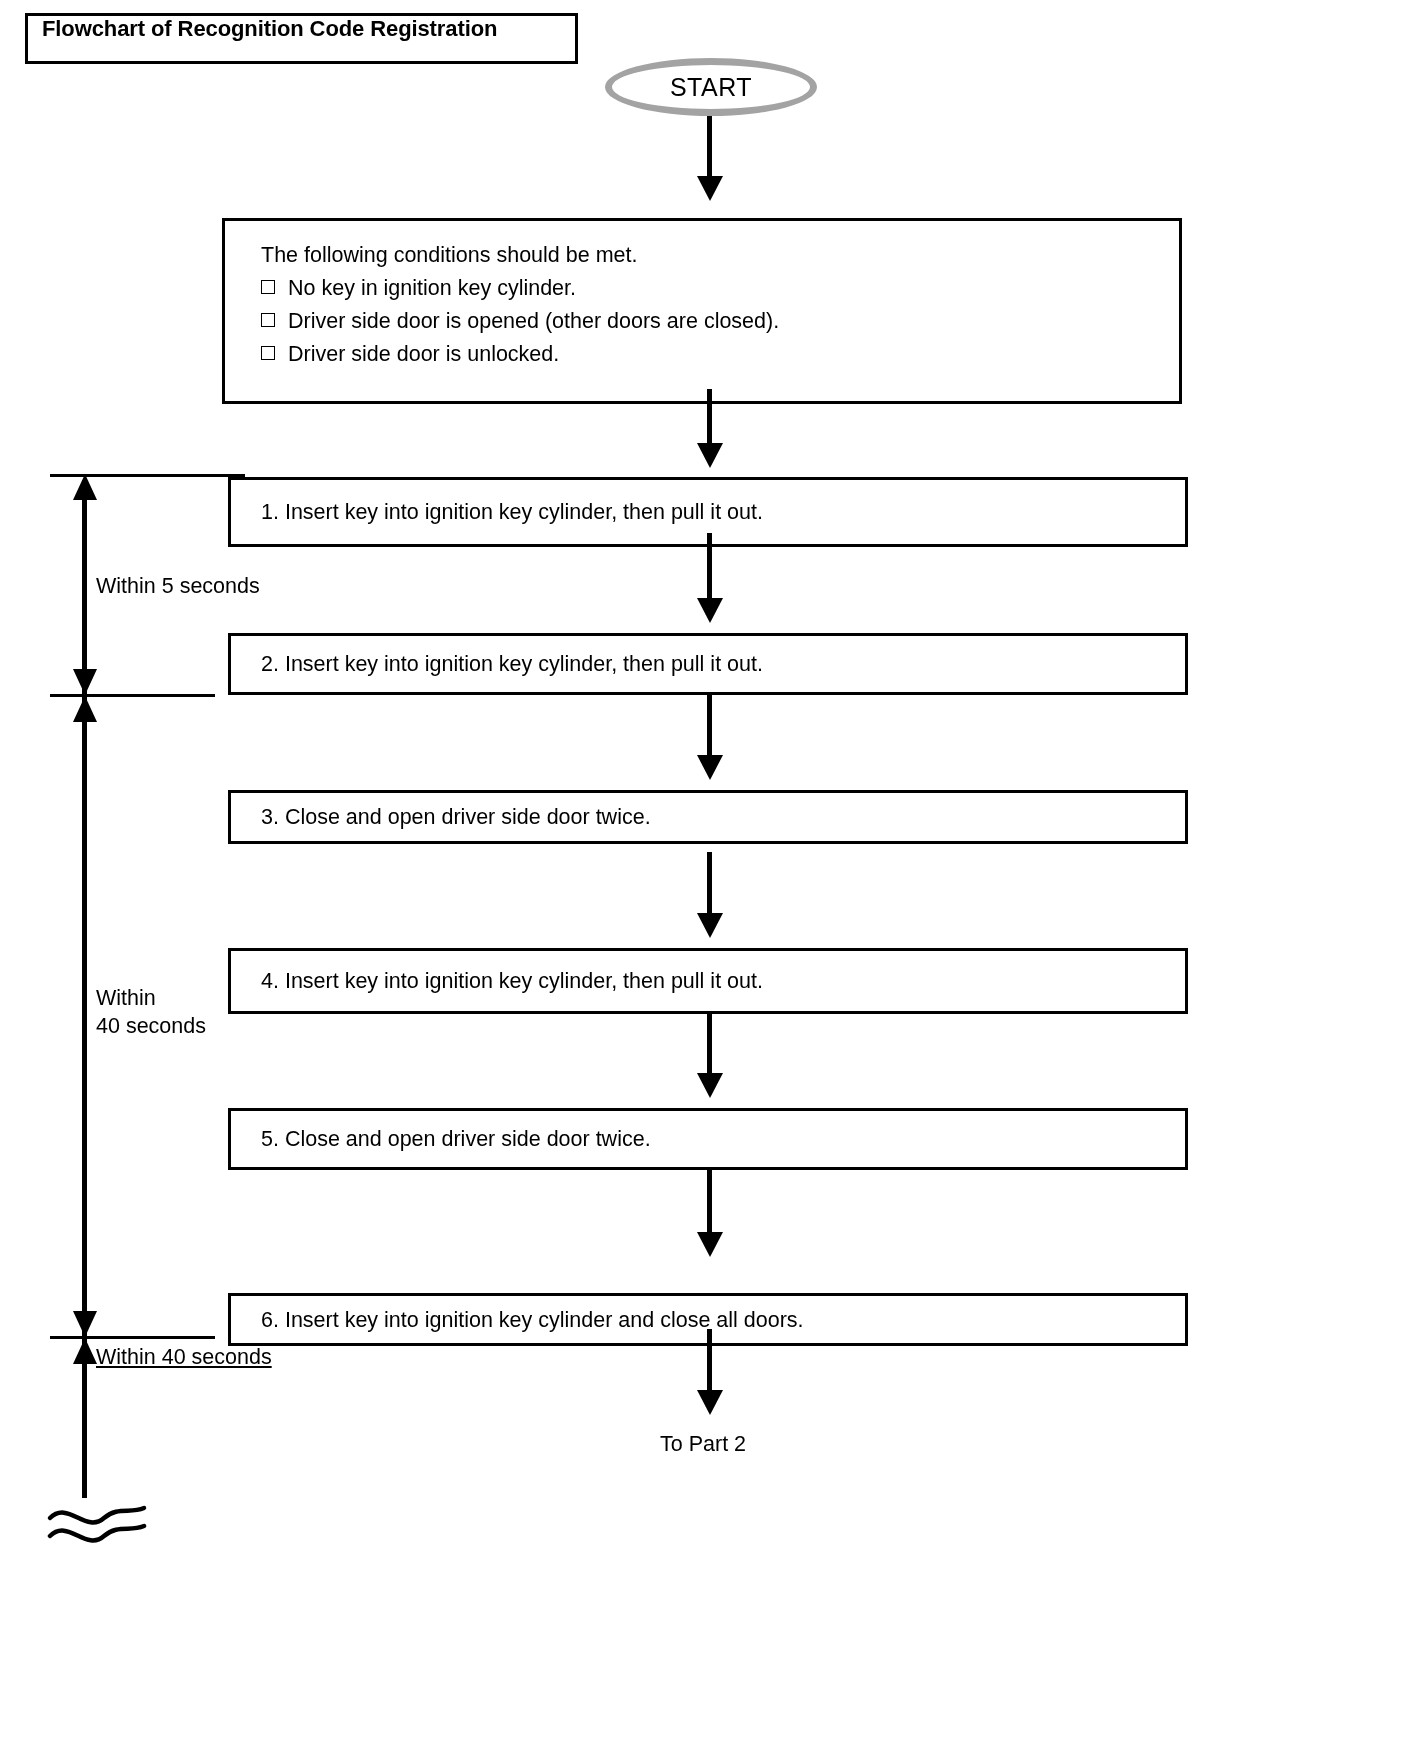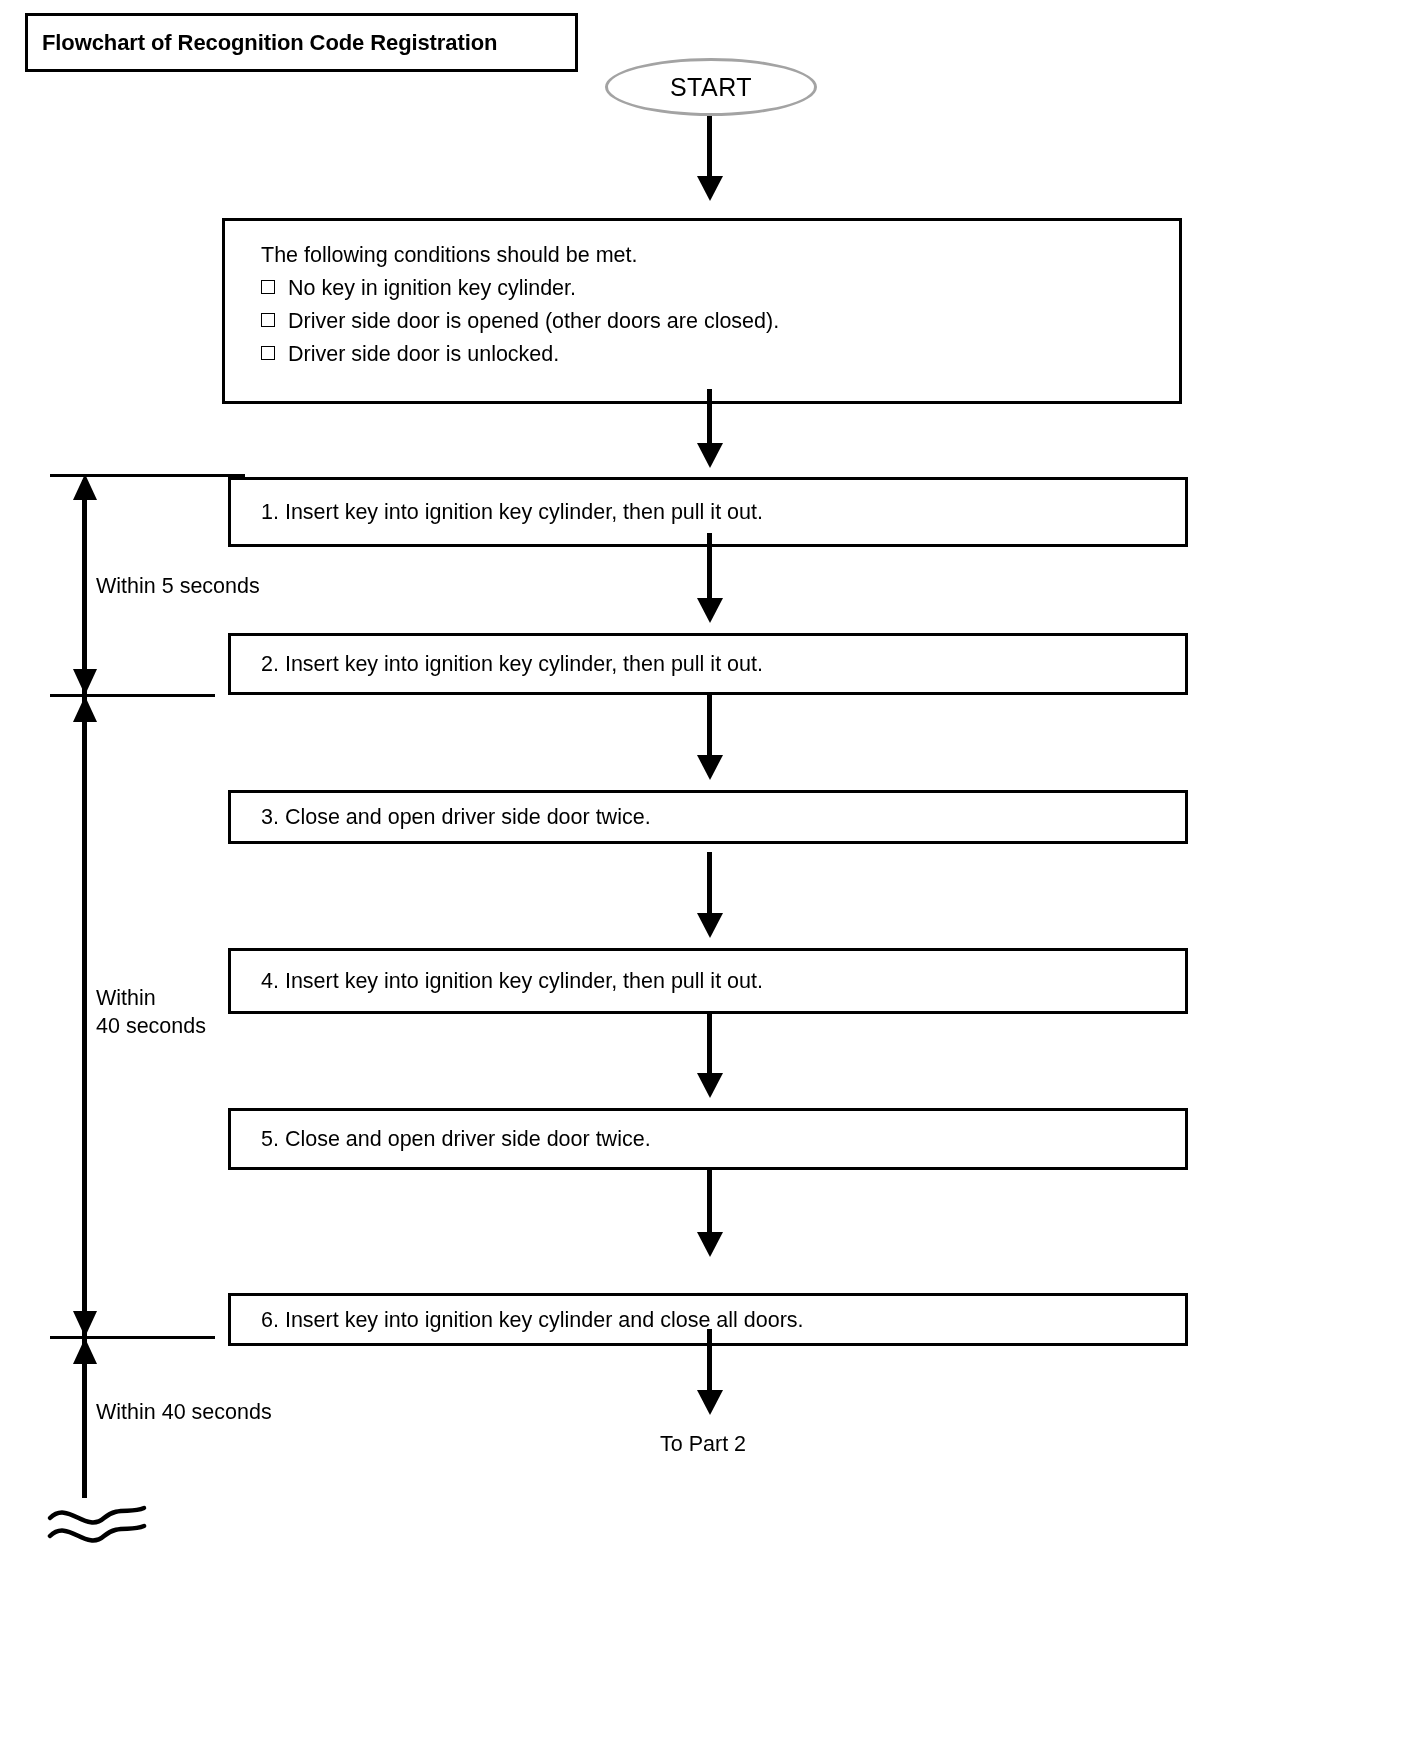--- a/index.html
+++ b/index.html
@@ -16,39 +16,39 @@
     width: 1408px;
     height: 1764px;
     background: #ffffff;
     overflow: hidden;
   }
   .abs { position: absolute; }
 
   
   #title-box {
     left: 25px; top: 13px;
-    width: 553px; height: 59px;
+    width: 553px; height: 51px;
     border: 3px solid #000;
     box-sizing: border-box;
     display: flex;
-    align-items: center;
+    align-items: flex-start;
   }
   #title-text {
     font-size: 22px;
     font-weight: bold;
     padding-left: 14px;
     letter-spacing: -0.1px;
     white-space: nowrap;
   }
 
   
   #start-oval {
     left: 605px; top: 58px;
     width: 212px; height: 58px;
-    border: 3px solid #a3a3a3;
+    border: 7px solid #a3a3a3;
     border-radius: 50%;
     box-sizing: border-box;
     display: flex;
     align-items: center;
     justify-content: center;
   }
   #start-label { font-size: 25px; letter-spacing: 0.5px; }
 
   
   .pbox {
@@ -245,20 +245,20 @@
 
   <div class="abs vline" style="left:82px;top:1338px;height:160px;width:5px;"></div>
 
   <div class="abs tlabel" style="left:96px;top:572px;">Within 5 seconds</div>
 
   <div class="abs" style="left:96px;top:950px;margin-top:34px;">
     <div class="tlabel">Within</div>
     <div class="tlabel">40 seconds</div>
   </div>
 
-  <div class="abs tlabel" style="left:96px;top:1398px;">Within 40 seconds</div>
+  <div class="abs tlabel" style="left:96px;top:1343px;text-decoration:underline;">Within 40 seconds</div>
 
   <svg class="abs" id="break-wave" width="110" height="60" viewBox="0 0 110 60">
     <path d="M6 26 C 24 8, 42 42, 60 26 C 74 14, 86 22, 100 16" fill="none" stroke="#000" stroke-width="4.5" stroke-linecap="round"></path>
     <path d="M6 44 C 24 26, 42 60, 60 44 C 74 32, 86 40, 100 34" fill="none" stroke="#000" stroke-width="4.5" stroke-linecap="round"></path>
   </svg>
 
 </div>
 
 </body></html>

